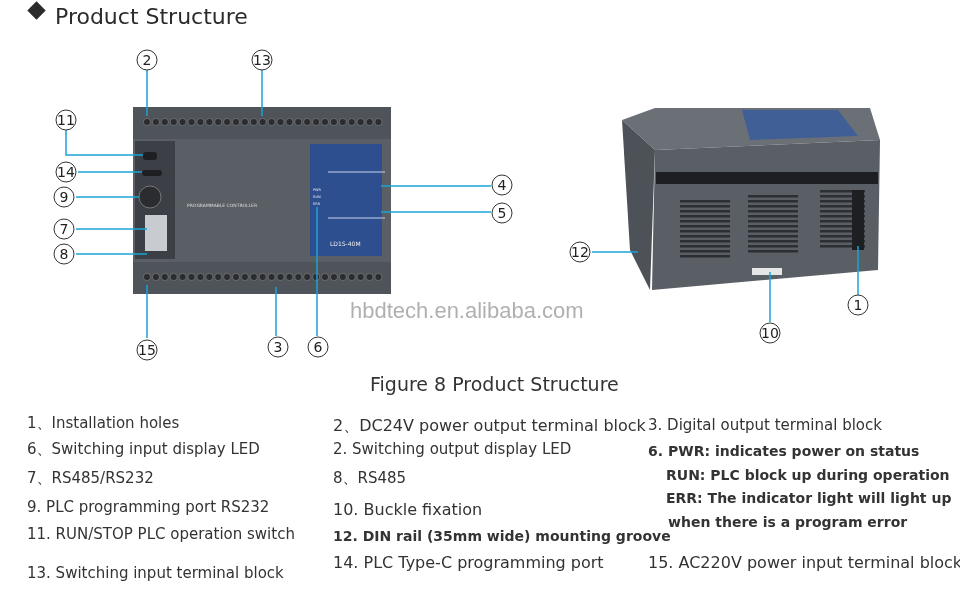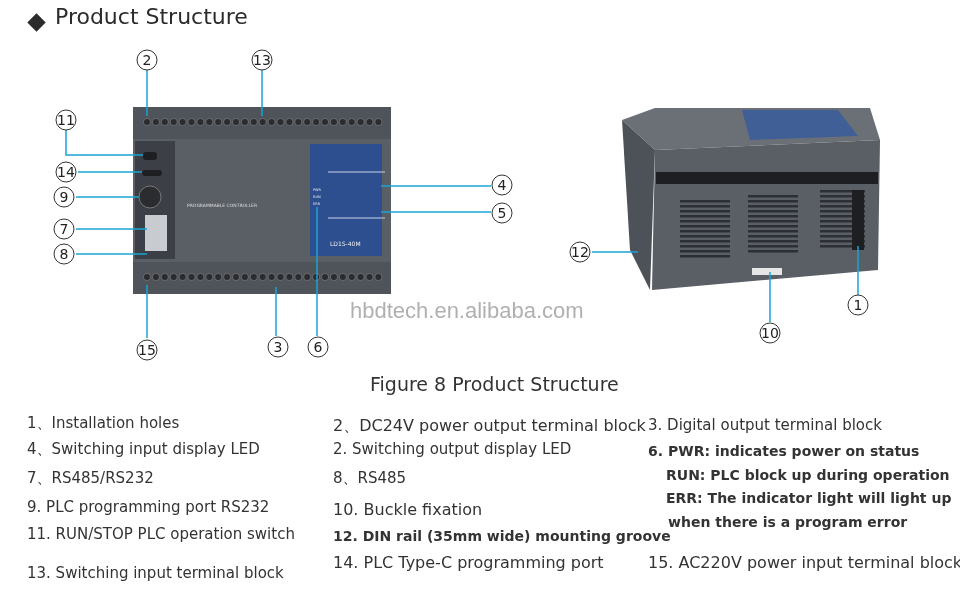--- a/index.html
+++ b/index.html
@@ -1,18 +1,18 @@
 <!DOCTYPE html>
 <html><head>
 <meta charset="utf-8">
 <style>
   html, body { margin:0; padding:0; }
   body { width:960px; height:593px; background:#ffffff; position:relative; overflow:hidden;
          font-family:"DejaVu Sans", "Liberation Sans", sans-serif; color:#333; }
-  .title { position:absolute; left:28px; top:4px; font-size:22px; color:#2b2b2b; display:flex; align-items:flex-end; }
+  .title { position:absolute; left:28px; top:4px; font-size:22px; color:#2b2b2b; display:flex; align-items:flex-start; }
   .title .diamond { width:13px; height:13px; background:#2b2b2b; transform:rotate(45deg); margin-right:12px; margin-left:2px; }
   svg.diagram { position:absolute; left:0; top:0; }
   .num text { font-family:"DejaVu Sans", sans-serif; font-size:14px; fill:#222; text-anchor:middle; dominant-baseline:central; }
   .caption { position:absolute; left:370px; top:373px; font-size:19px; color:#333; }
   .watermark { position:absolute; left:350px; top:286px; font-family:"Liberation Sans", sans-serif; font-size:22px; color:rgba(150,150,150,0.75);margin-top:12px; }
   .legend { position:absolute; font-size:15.5px; color:#333; line-height:1; }
   .legend div { position:absolute; white-space:nowrap; }
   .col1 { left:27px; top:416px; }
   .col2 { left:333px; top:416px; }
   .col3 { left:648px; top:416px; }
@@ -238,21 +238,21 @@
         <text x="770" y="333">10</text>
       </g>
   </g>
 </svg>
 
 <div class="watermark">hbdtech.en.alibaba.com</div>
 <div class="caption">Figure 8 Product Structure</div>
 
 <div class="legend col1">
   <div class="lg" style="top:0">1、Installation holes</div>
-  <div class="lg" style="top:26px">4、Switching input display LED</div>
+  <div class="lg" style="top:26px">6、Switching input display LED</div>
   <div class="lg" style="top:55px">7、RS485/RS232</div>
   <div class="lg" style="top:84px">9. PLC programming port RS232</div>
   <div class="lg" style="top:111px">11. RUN/STOP PLC operation switch</div>
   <div class="lg" style="top:150px">13. Switching input terminal block</div>
 </div>
 
 <div class="legend col2">
   <div class="md" style="top:2px">2、DC24V power output terminal block</div>
   <div class="lg" style="top:26px">2. Switching output display LED</div>
   <div class="lg" style="top:55px">8、RS485</div>

